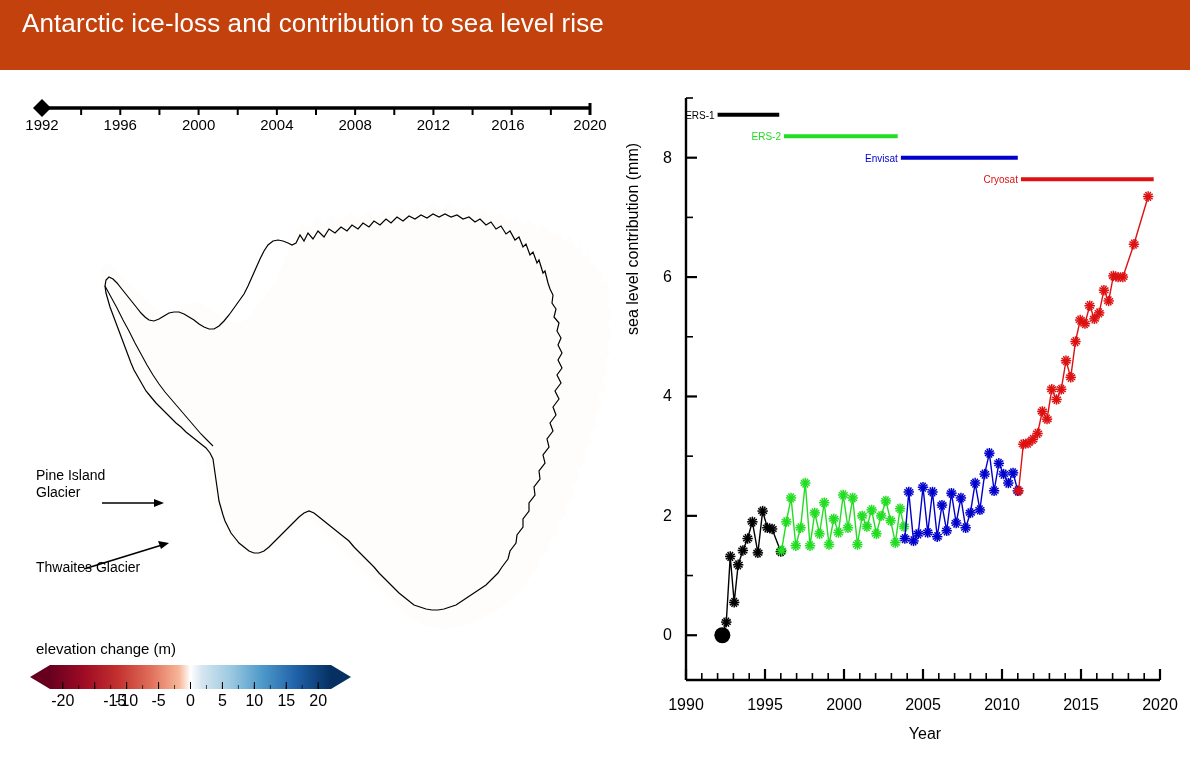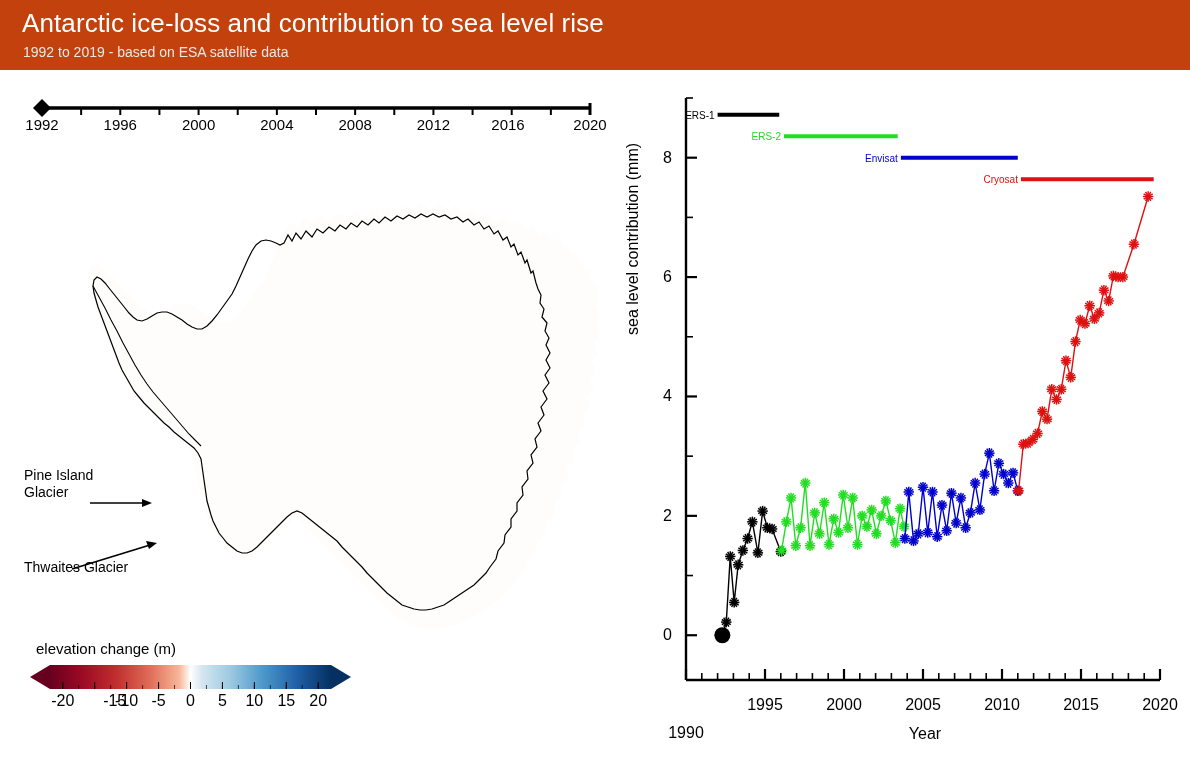--- a/index.html
+++ b/index.html
@@ -17,21 +17,21 @@
   
   #canvas{position:absolute;left:0;top:70px;width:1190px;height:704px;background:#fff;}
 
   
   #timeline{position:absolute;left:20px;top:20px;width:600px;height:60px;}
   #tl-svg{display:block;}
   .tl-year{position:absolute;font-size:15px;color:#000;transform:translateX(-50%);
            top:26px;white-space:nowrap;}
 
   
-  #map{position:absolute;left:20px;top:85px;width:610px;height:500px;}
+  #map{position:absolute;left:32px;top:85px;width:610px;height:500px;}
   .ann-label{position:absolute;font-size:14px;color:#000;line-height:17px;white-space:nowrap;}
 
   
   #cbar-wrap{position:absolute;left:28px;top:570px;width:330px;height:100px;}
   #cbar-title{position:absolute;left:8px;top:0px;font-size:15px;color:#000;white-space:nowrap;}
   #cbar-body{position:absolute;left:0px;top:24px;width:325px;height:26px;}
   .cb-tick{position:absolute;font-size:16px;color:#000;transform:translateX(-50%);
            top:52px;white-space:nowrap;}
 
   
@@ -48,21 +48,20 @@
   .leg-label{position:absolute;font-size:10px;font-weight:normal;white-space:nowrap;
              transform:translate(-100%,-50%);}
 </style>
 </head>
 <body>
 
 <div id="root">
 
   <div id="header">
     <div id="title">Antarctic ice-loss and contribution to sea level rise</div>
-    <div id="subtitle">1992 to 2019 - based on ESA satellite data</div>
   </div>
 
   <div id="canvas">
 
     <div id="timeline">
       <svg id="tl-svg" width="600" height="30">
           <line x1="22" y1="18" x2="570" y2="18" stroke="#000" stroke-width="3.5"></line>
           <line x1="22" y1="18" x2="22" y2="25" stroke="#000" stroke-width="2"></line>
           <line x1="61.14285714285714" y1="18" x2="61.14285714285714" y2="25" stroke="#000" stroke-width="2"></line>
           <line x1="100.28571428571428" y1="18" x2="100.28571428571428" y2="25" stroke="#000" stroke-width="2"></line>
@@ -831,21 +830,21 @@
           <line x1="390.9600000000007" y1="99.18153846153848" x2="523.6799999999985" y2="99.18153846153848" stroke="#dd1111" stroke-width="4"></line>
         </svg>
       <div id="ylabel">sea level contribution (mm)</div>
       <div id="xlabel">Year</div>
       <div id="tick-layer" style="position:absolute;left:0;top:0;width:550px;height:640px;pointer-events:none;">
           <div class="ytick" style="left: 42px; top: 555.231px;">0</div>
           <div class="ytick" style="left: 42px; top: 435.846px;">2</div>
           <div class="ytick" style="left: 42px; top: 316.462px;">4</div>
           <div class="ytick" style="left: 42px; top: 197.077px;">6</div>
           <div class="ytick" style="left: 42px; top: 77.6923px;">8</div>
-          <div class="xtick" style="left: 56px; top: 616px; margin-top: 28px;">1990</div>
+          <div class="xtick" style="left: 56px; top: 616px;">1990</div>
           <div class="xtick" style="left: 135px; top: 616px;">1995</div>
           <div class="xtick" style="left: 214px; top: 616px;">2000</div>
           <div class="xtick" style="left: 293px; top: 616px;">2005</div>
           <div class="xtick" style="left: 372px; top: 616px;">2010</div>
           <div class="xtick" style="left: 451px; top: 616px;">2015</div>
           <div class="xtick" style="left: 530px; top: 616px;">2020</div>
         </div>
     <div class="leg-label" style="color: rgb(0, 0, 0); left: 84.6px; top: 34.7138px;">ERS-1</div>
         <div class="leg-label" style="color: rgb(34, 221, 34); left: 150.96px; top: 56.2031px;">ERS-2</div>
         <div class="leg-label" style="color: rgb(0, 0, 204); left: 267.88px; top: 77.6923px;">Envisat</div>

